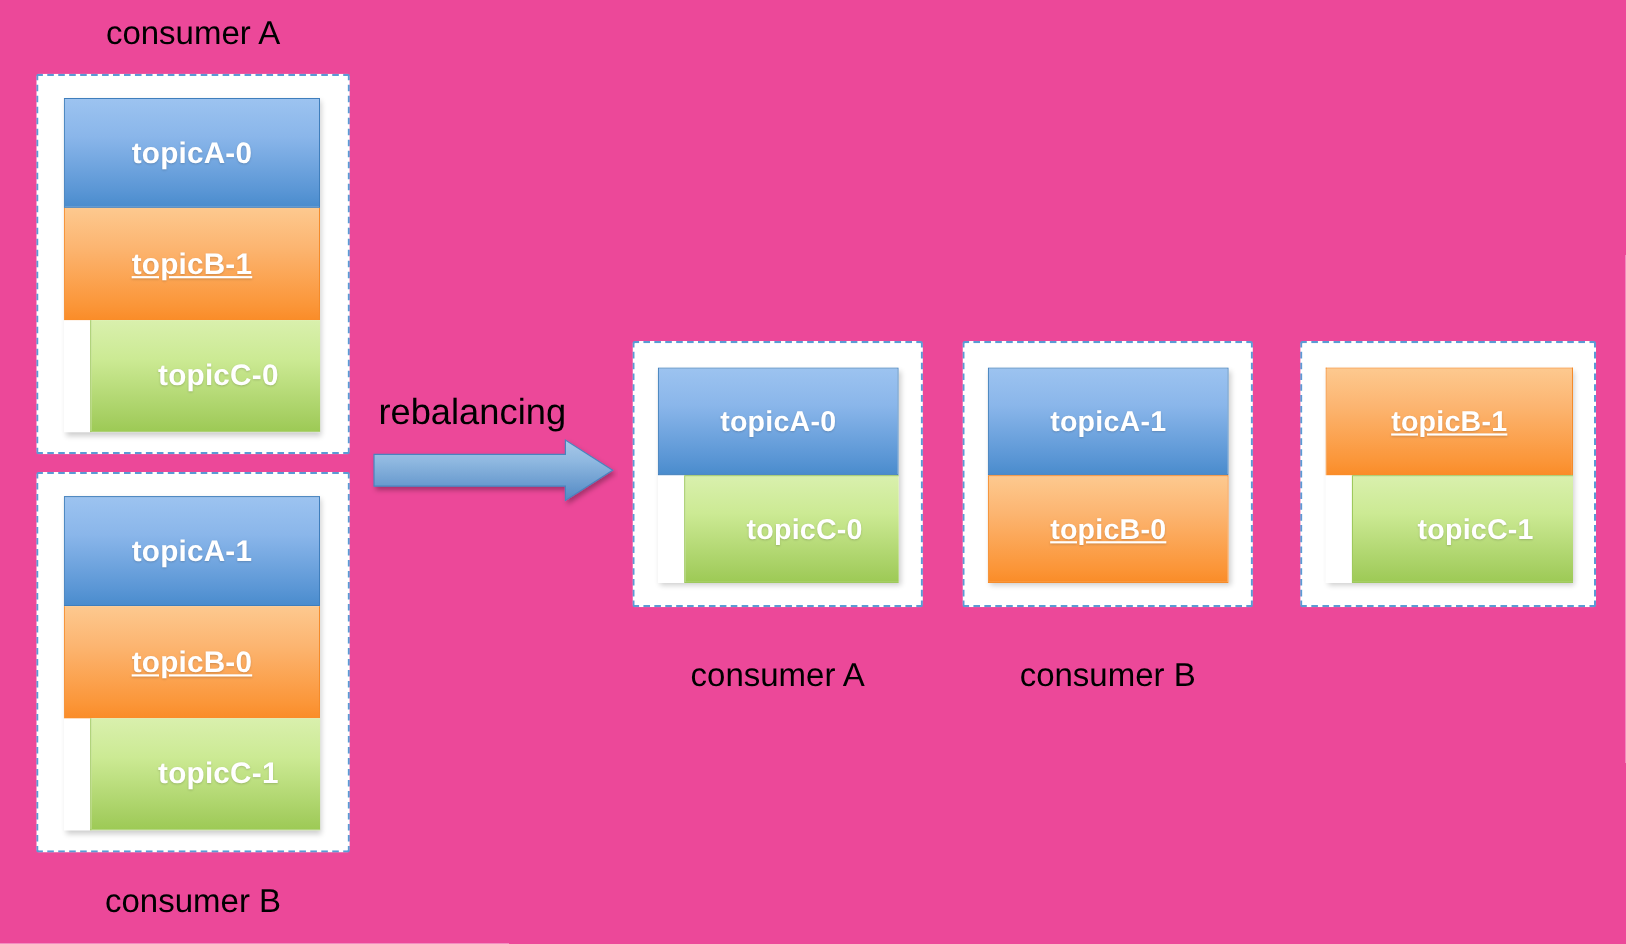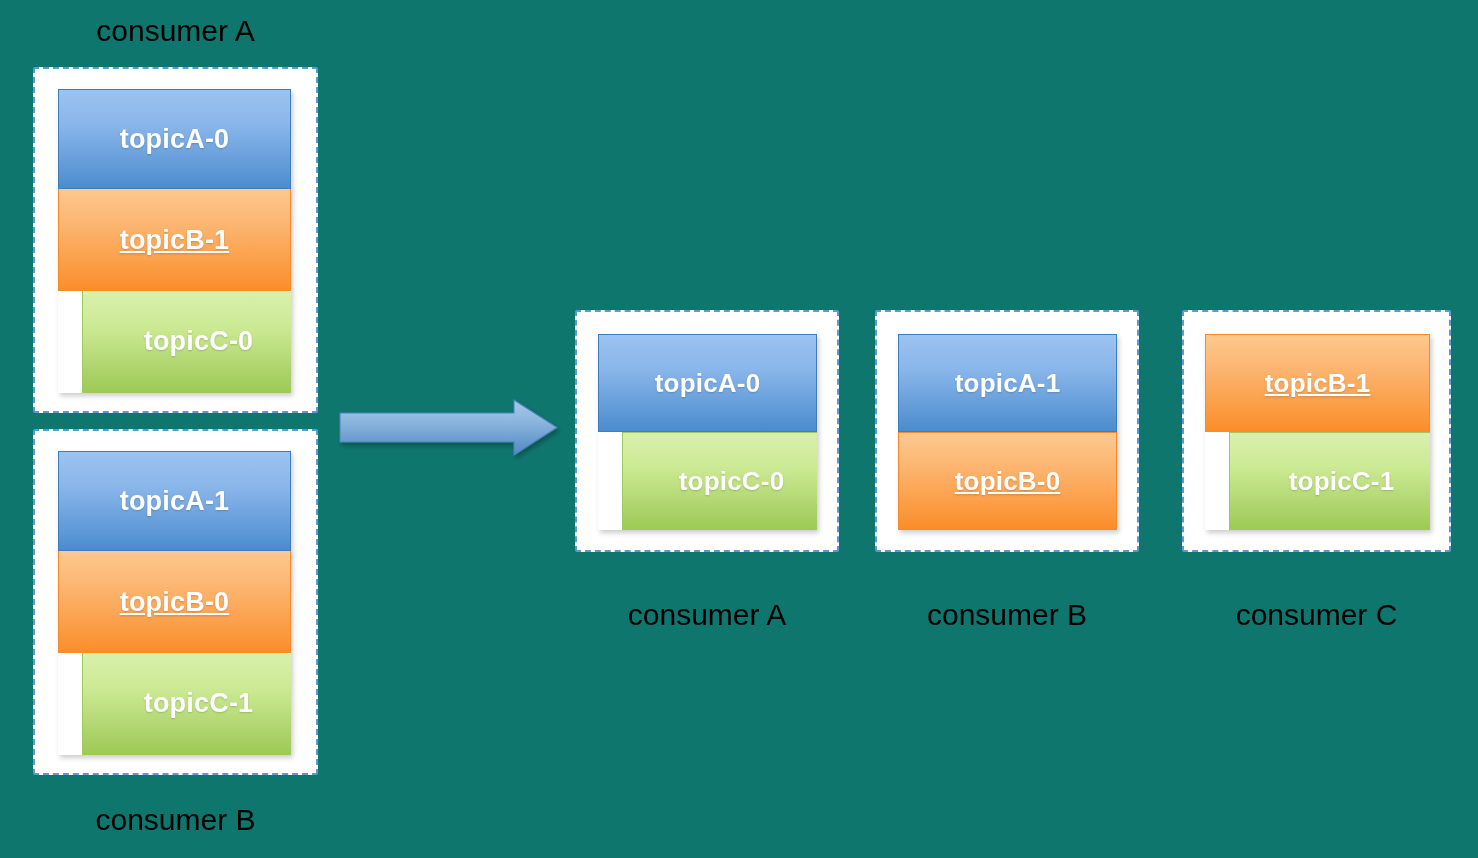--- a/index.html
+++ b/index.html
@@ -10,21 +10,21 @@
   }
   body {
     font-family: "Liberation Sans", "DejaVu Sans", sans-serif;
     -webkit-font-smoothing: antialiased;
   }
 
   #canvas {
     position: relative;
     width: 1478px;
     height: 858px;
-    background: #0f766e;
+    background: #ec4899;
     overflow: hidden;
   }
 
   
   .consumer-box {
     position: absolute;
     box-sizing: border-box;
     border: 2px dashed #5b9bd5;
     background: #ffffff;
     border-radius: 2px;
@@ -121,20 +121,21 @@
         <span>topicB-0</span>
       </div>
       <div class="partition green" style="height:102px; font-size:27px;">
         <span>topicC-1</span>
       </div>
     </div>
   </div>
 
   <div class="caption" style="left:33px; top:803px; width:285px; font-size:30px;">consumer B</div>
 
+  <div class="arrow-label" style="left:344px; top:355px; font-size:33px;">rebalancing</div>
 
   <div class="arrow-wrap" style="left:336px; top:398px; width:226px; height:68px;">
     <svg width="226" height="68" viewBox="0 0 226 68">
       <defs>
         <linearGradient id="arrowGrad" x1="0" y1="0" x2="0" y2="1">
           <option></option>
           <stop offset="0%" stop-color="#a8c8e8"></stop>
           <stop offset="35%" stop-color="#8fb8e0"></stop>
           <stop offset="90%" stop-color="#5b90c8"></stop>
           <stop offset="100%" stop-color="#5189c2"></stop>
@@ -174,15 +175,14 @@
   <div class="consumer-box" style="left:1182px; top:310px; width:269px; height:242px;">
     <div class="stack" style="left:21px; top:22px; width:225px; height:196px;">
       <div class="partition orange top" style="height:98px; font-size:26px;">
         <span>topicB-1</span>
       </div>
       <div class="partition green top" style="height:98px; font-size:26px;">
         <span>topicC-1</span>
       </div>
     </div>
   </div>
-  <div class="caption" style="left:1182px; top:598px; width:269px; font-size:30px;">consumer C</div>
 
 </div>
 
 </body></html>

